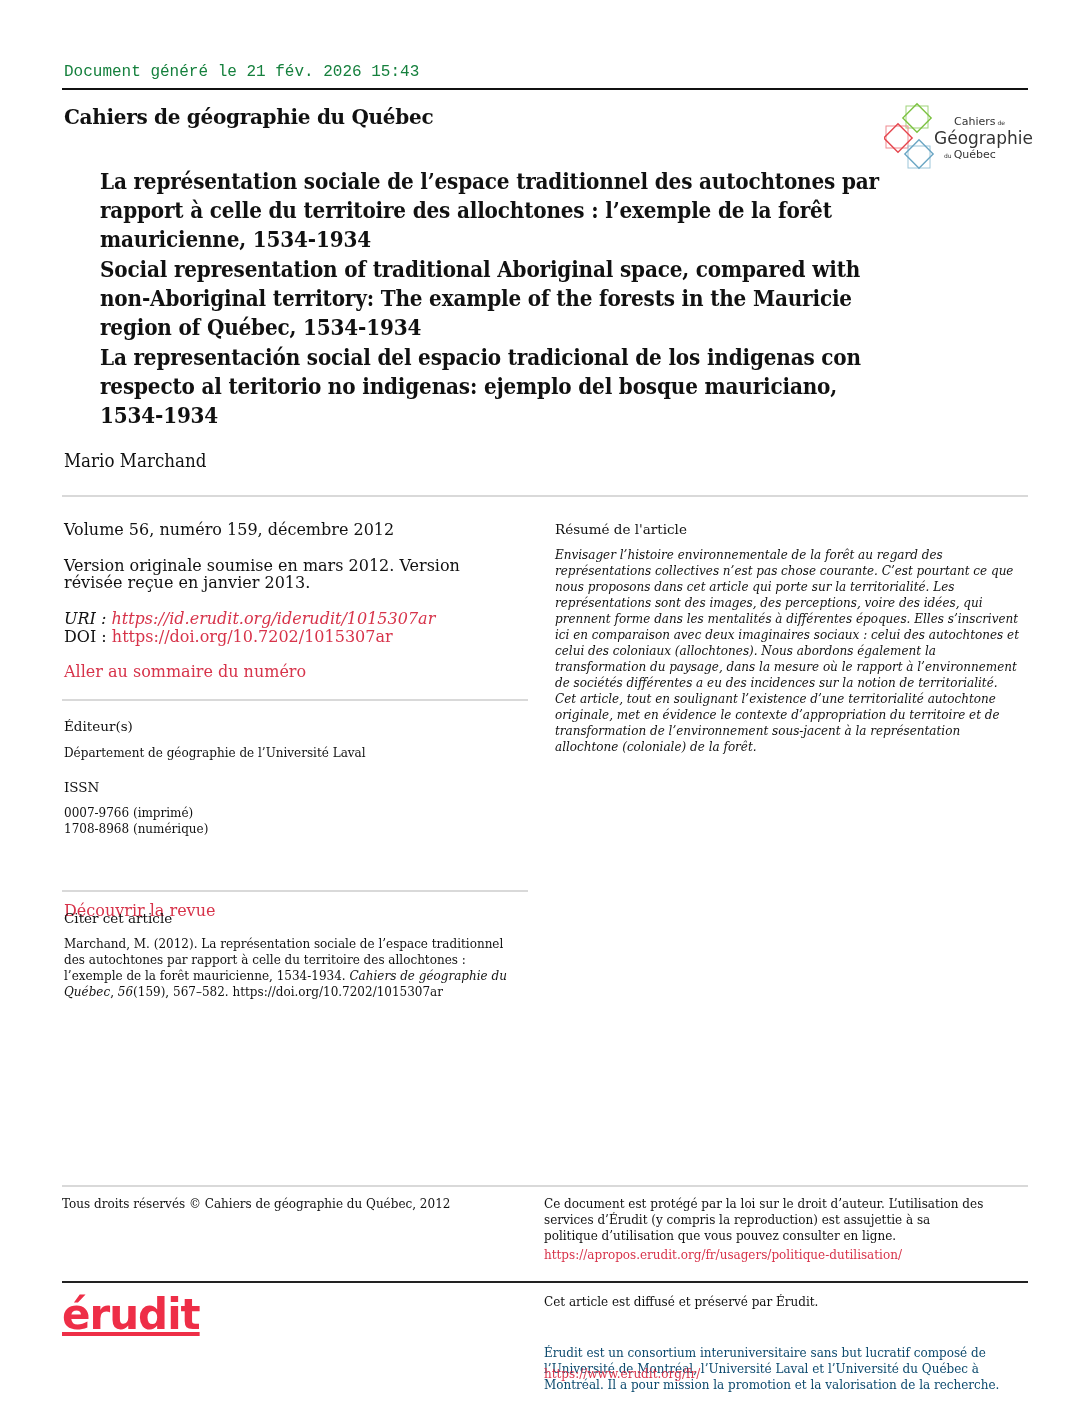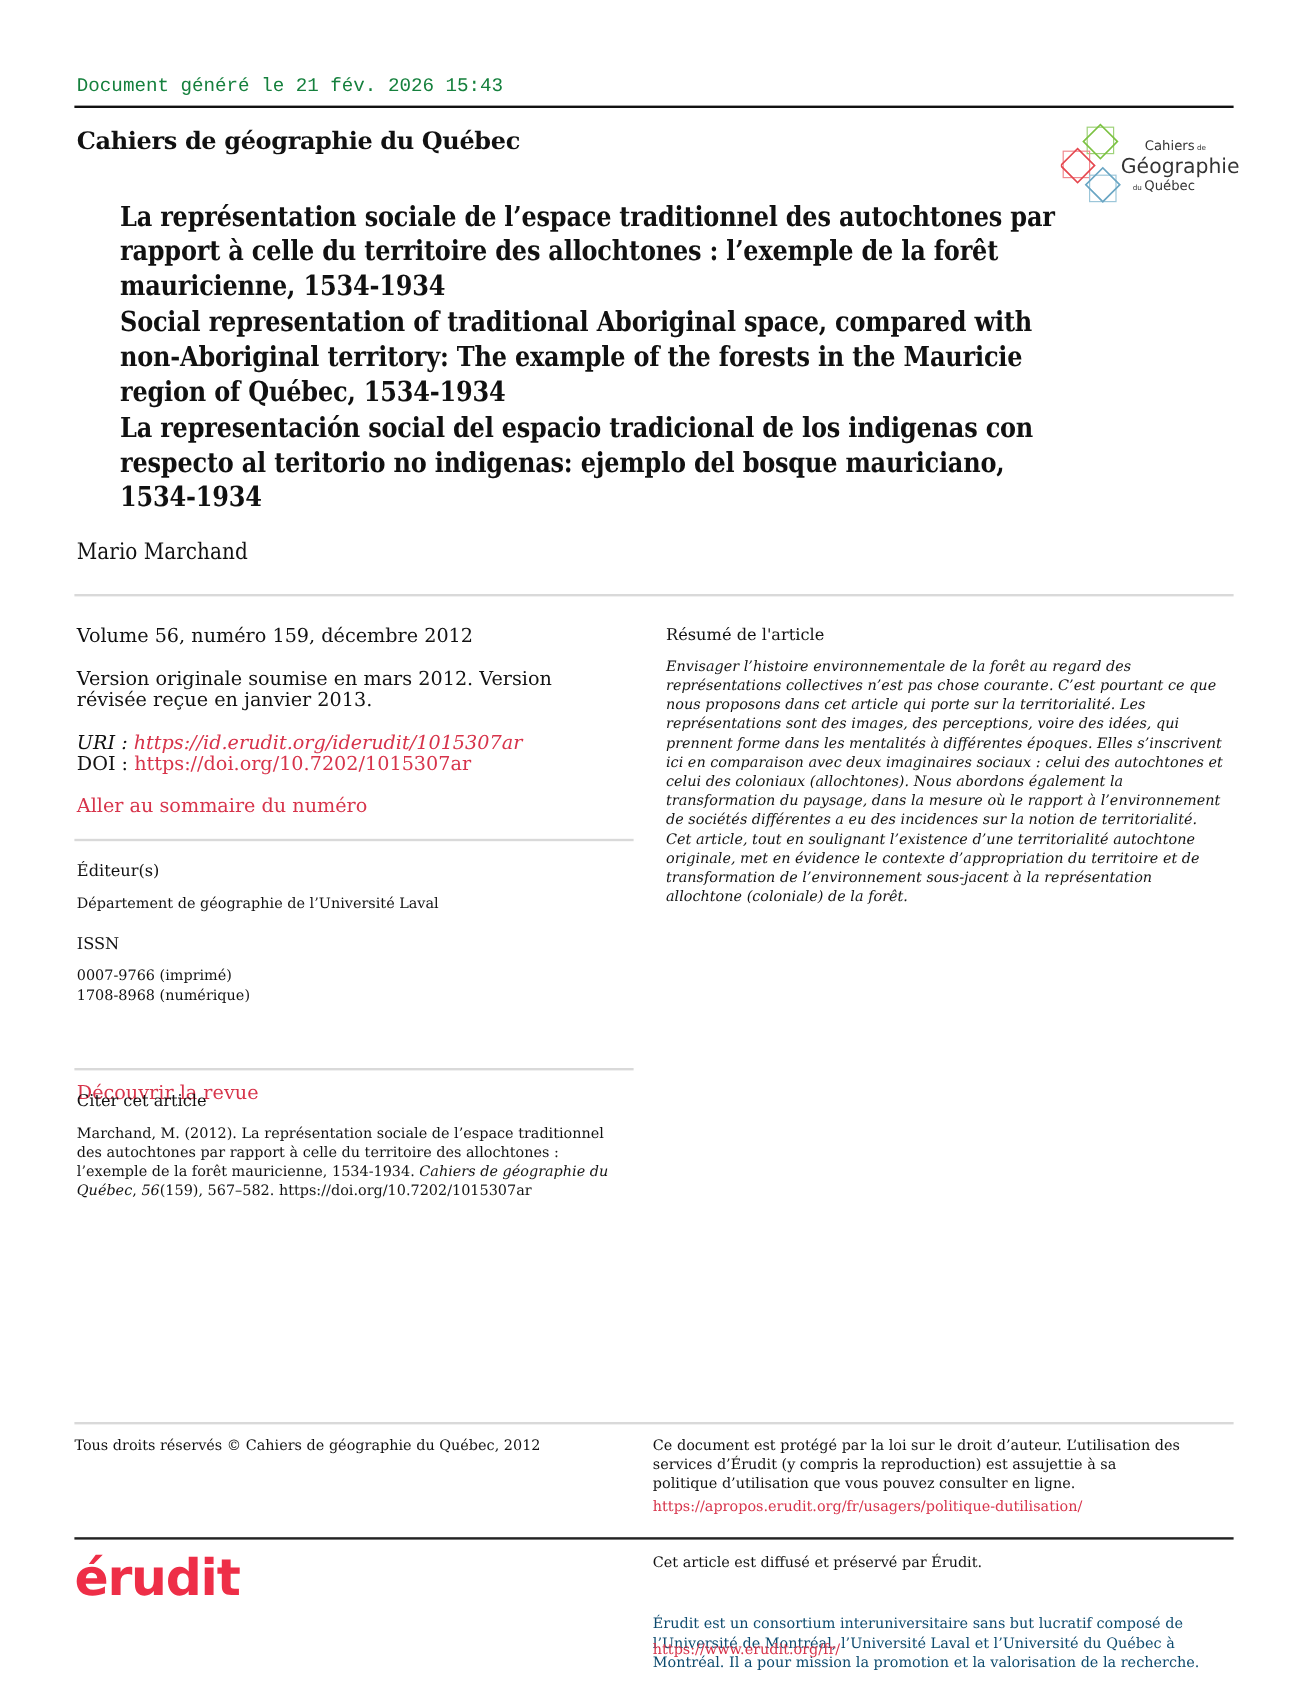--- a/index.html
+++ b/index.html
@@ -19,21 +19,21 @@
   .r4 { left: 62px; top: 1185px; width: 966px; }
   .rule-black2 { left: 62px; top: 1281px; width: 966px; height: 2px; background: #222; }
   .lcol { left: 64px; width: 460px; }
   .t14 { font-size: 16px; line-height: 17px; }
   .t12 { font-size: 12px; line-height: 16px; }
   .link { color: #d7334a; text-decoration: none; }
   .head14 { font-size: 13.5px; line-height: 17px; }
   .rcol { left: 555px; width: 470px; }
   .abstract { font-size: 12px; line-height: 16px; font-style: italic; }
   .grey { color: #0c4a6e; margin-top: 32px; }
-  .erudit { left: 62px; top: 1290px; font-family: "DejaVu Sans", sans-serif; font-weight: bold; font-size: 42px; color: #ee2e47; letter-spacing: -1px; }
+  .erudit { left: 62px; top: 1290px; font-family: "DejaVu Sans", sans-serif; font-weight: bold; font-size: 42px; color: #ee2e47; letter-spacing: -1px; text-decoration: underline; }
   em { font-style: italic; }
 </style>
 </head>
 <body>
 
 <div class="abs gen">Document généré le 21 fév. 2026 15:43</div>
 <div class="abs rule-top"></div>
 <div class="abs journal">Cahiers de géographie du Québec</div>
 
 <div class="abs logo">

